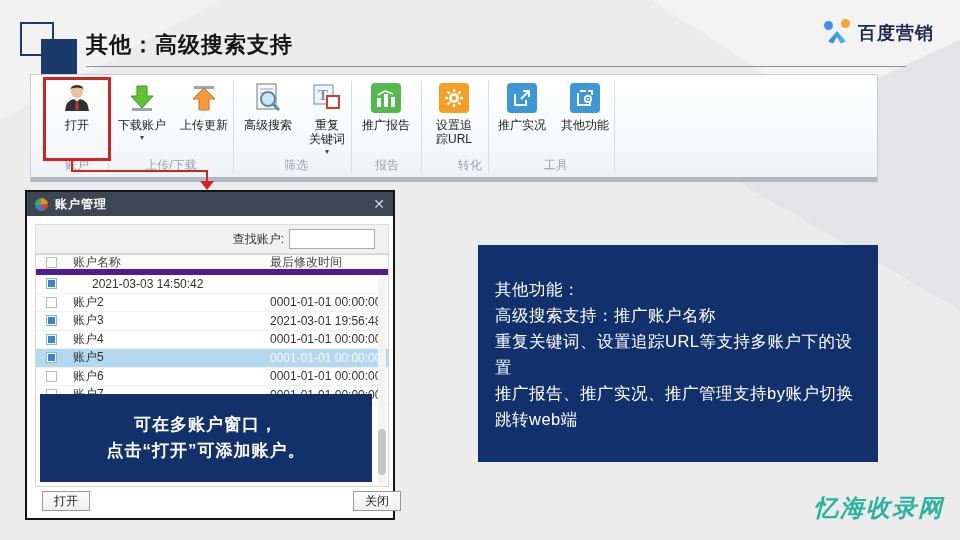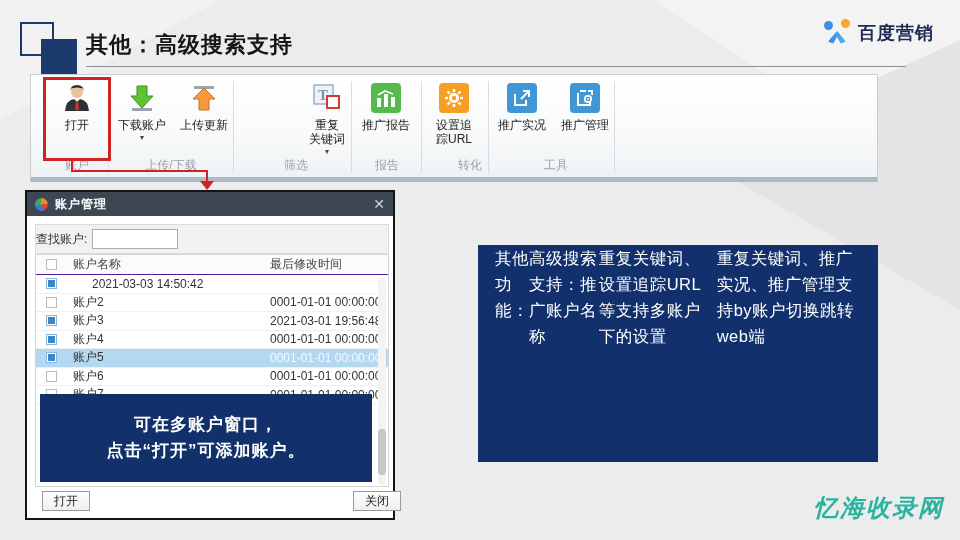--- a/index.html
+++ b/index.html
@@ -46,44 +46,44 @@
   .conn-h  { position:absolute; left:71px; top:170px; width:137px; height:2px; background:#cf2422; z-index:6; }
   .conn-v2 { position:absolute; left:206px; top:170px; width:2px; height:12px; background:#cf2422; z-index:6; }
   .conn-arrow { position:absolute; left:200px; top:181px; width:0; height:0; border-left:7px solid transparent; border-right:7px solid transparent; border-top:9px solid #cf2422; z-index:6; }
 
   
   .dialog { position:absolute; left:25px; top:190px; width:370px; height:330px; background:#fff; border:2px solid #141414; z-index:4; }
   .dlg-titlebar { position:absolute; left:0; top:0; width:100%; height:24px; background:#3d4754; display:flex; align-items:center; padding:0 8px; }
   .dlg-logo { width:13px; height:13px; border-radius:50%; background:conic-gradient(#f08c1e 0 22%, #d9452f 22% 45%, #3a7bd5 45% 75%, #41a85f 75% 100%); margin-right:7px; }
   .dlg-title { color:#fff; font-size:12px; font-weight:bold; letter-spacing:1px; }
   .dlg-close { margin-left:auto; color:#cfd6dd; font-size:14px; line-height:14px; cursor:pointer; }
-  .dlg-search { position:absolute; left:8px; top:32px; width:354px; height:30px; background:#f1f1f1; border:1px solid #dcdcdc; display:flex; align-items:center; padding-right:13px; }
+  .dlg-search { position:absolute; left:8px; top:32px; width:354px; height:30px; background:#f1f1f1; border:1px solid #dcdcdc; display:flex; align-items:center; justify-content:flex-end; padding-right:13px; }
   .dlg-search label { font-size:12px; color:#333; margin-right:5px; }
   .dlg-search input { width:86px; height:20px; border:1px solid #abadb3; background:#fff; outline:none; font-size:12px; padding:0 3px; }
   .dlg-list { position:absolute; left:8px; top:62px; width:354px; height:233px; border:1px solid #d4d4d4; background:#fff; overflow:hidden; }
-  .lst-head { display:flex; align-items:center; height:20px; background:#fbfbfb; border-bottom:1px solid #4c1d95; font-size:12px; color:#444; }
+  .lst-head { display:flex; align-items:center; height:20px; background:#fbfbfb; border-bottom:6px solid #4c1d95; font-size:12px; color:#444; }
   .col-name { flex:1; padding-left:8px; }
   .col-time { width:118px;margin-left:27px; }
   .cbx { width:11px; height:11px; border:1px solid #b5bcc2; background:#fff; margin:0 8px 0 10px; flex:0 0 auto; display:flex; align-items:center; justify-content:center; }
   .cbx.on { border-color:#8ab6d9; }
   .cbx.on::after { content:""; width:7px; height:7px; background:#3a87c8; display:block; }
   .lst-row { display:flex; align-items:center; height:18.5px; font-size:12px; color:#333; border-bottom:1px solid #f0f0f0; cursor:pointer; }
   .lst-row.sel { background:#b5d8f1; }
   .lst-row.sel .col-time { color:#f4fafe; }
   .lst-row .col-time { color:#333; }
   .scrollbar { position:absolute; right:2px; top:22px; width:8px; height:208px; background:#f3f3f3; border-radius:4px; }
   .scroll-thumb { position:absolute; left:0; top:152px; width:8px; height:46px; background:#c6c6c6; border-radius:4px; cursor:grab; }
   .dlg-overlay { position:absolute; left:13px; top:202px; width:332px; height:88px; background:#12316b; z-index:8; display:flex; flex-direction:column; align-items:center; justify-content:center; }
   .dlg-overlay div { color:#fff; font-size:17px; font-weight:bold; line-height:26px; letter-spacing:1px; }
   .dlg-btn { position:absolute; height:20px; width:48px; background:linear-gradient(#fefefe,#efefef); border:1px solid #9a9a9a; font-size:12px; color:#222; display:flex; align-items:center; justify-content:center; cursor:pointer; }
   .btn-open { left:15px; top:299px; }
   .btn-close { left:307px; top:299px;margin-left:19px; }
 
   
-  .note-box { position:absolute; left:478px; top:245px; width:400px; height:217px; background:#12316c; z-index:3; display:flex; flex-direction:row; justify-content:center; padding:0 17px; }
+  .note-box { position:absolute; left:478px; top:245px; width:400px; height:217px; background:#12316c; z-index:3; display:flex; flex-direction:column; justify-content:center; padding:0 17px; }
   .note-box div { color:#fff; font-size:16.5px; line-height:26px; letter-spacing:0.5px; }
 
   
   .watermark { position:absolute; right:16px; top:492px; font-size:24px; font-weight:bold; font-style:italic; color:#2cb39e; letter-spacing:2px; }
 
   
   svg { display:block; }
 </style>
 </head>
 <body>
@@ -141,20 +141,32 @@
   <div class="rbtn" style="left:142px; width:62px;">
     <span class="ric">
       <svg width="28" height="28" viewBox="0 0 28 28">
         <rect x="4" y="2" width="20" height="3" fill="#9aa4ad"></rect>
         <path d="M9 26 h10 V15 h6 L14 4 L3 15 h6 Z" fill="#f79b3a" stroke="#c9712a" stroke-width="1"></path>
       </svg>
     </span>
     <span class="rlbl">上传更新</span>
   </div>
 
+  <div class="rbtn" style="left:208px; width:58px;">
+    <span class="ric">
+      <svg width="28" height="30" viewBox="0 0 28 30">
+        <rect x="3" y="1" width="19" height="25" fill="#f4f6f8" stroke="#8d979e" stroke-width="1.3"></rect>
+        <line x1="6" y1="6" x2="19" y2="6" stroke="#aab3ba" stroke-width="1.2"></line>
+        <line x1="6" y1="10" x2="19" y2="10" stroke="#aab3ba" stroke-width="1.2"></line>
+        <circle cx="14" cy="16" r="7" fill="#cfe6f5" stroke="#5b88a8" stroke-width="2"></circle>
+        <line x1="19" y1="21" x2="25" y2="27" stroke="#5b88a8" stroke-width="3"></line>
+      </svg>
+    </span>
+    <span class="rlbl">高级搜索</span>
+  </div>
 
   <div class="rbtn" style="left:270px; width:52px;">
     <span class="ric">
       <svg width="30" height="28" viewBox="0 0 30 28">
         <rect x="2" y="1" width="19" height="19" fill="#eef3f7" stroke="#8fa6bb" stroke-width="1.3"></rect>
         <text x="11" y="16" font-size="15" font-weight="bold" fill="#7d93a8" text-anchor="middle" font-family="Liberation Serif, serif">T</text>
         <rect x="15" y="12" width="12" height="12" fill="#ffffff" stroke="#d23b2e" stroke-width="2"></rect>
       </svg>
     </span>
     <span class="rlbl">重复
@@ -217,21 +229,21 @@
     <span class="ric">
       <span class="sq-ic" style="background:#3f97d8;">
         <svg width="18" height="18" viewBox="0 0 18 18">
           <path d="M2 4 v12 h12 v-4" fill="none" stroke="#fff" stroke-width="2"></path>
           <path d="M4 2 h6 M12 2 h4 v4" fill="none" stroke="#fff" stroke-width="2"></path>
           <circle cx="12" cy="10" r="3.2" fill="none" stroke="#fff" stroke-width="1.8"></circle>
           <circle cx="12" cy="10" r="1" fill="#fff"></circle>
         </svg>
       </span>
     </span>
-    <span class="rlbl">推广管理</span>
+    <span class="rlbl">其他功能</span>
   </div>
 
   <div class="grp-lbl" style="left:16px;  width:60px;">账户</div>
   <div class="grp-lbl" style="left:95px;  width:90px;">上传/下载</div>
   <div class="grp-lbl" style="left:230px; width:70px;">筛选</div>
   <div class="grp-lbl" style="left:328px; width:56px;">报告</div>
   <div class="grp-lbl" style="left:411px; width:56px;">转化</div>
   <div class="grp-lbl" style="left:480px; width:90px;">工具</div>
 
   <div class="ribbon-bottom"></div>
@@ -305,16 +317,16 @@
   </div>
 
   <div class="dlg-btn btn-open">打开</div>
   <div class="dlg-btn btn-close">关闭</div>
 </div>
 
 <div class="note-box">
   <div>其他功能：</div>
   <div>高级搜索支持：推广账户名称</div>
   <div>重复关键词、设置追踪URL等支持多账户下的设置</div>
-  <div>重复关键词、推广实况、推广管理支持by账户切换跳转web端</div>
+  <div>推广报告、推广实况、推广管理支持by账户切换跳转web端</div>
 </div>
 
 <div class="watermark">忆海收录网</div>
 
 </body></html>

